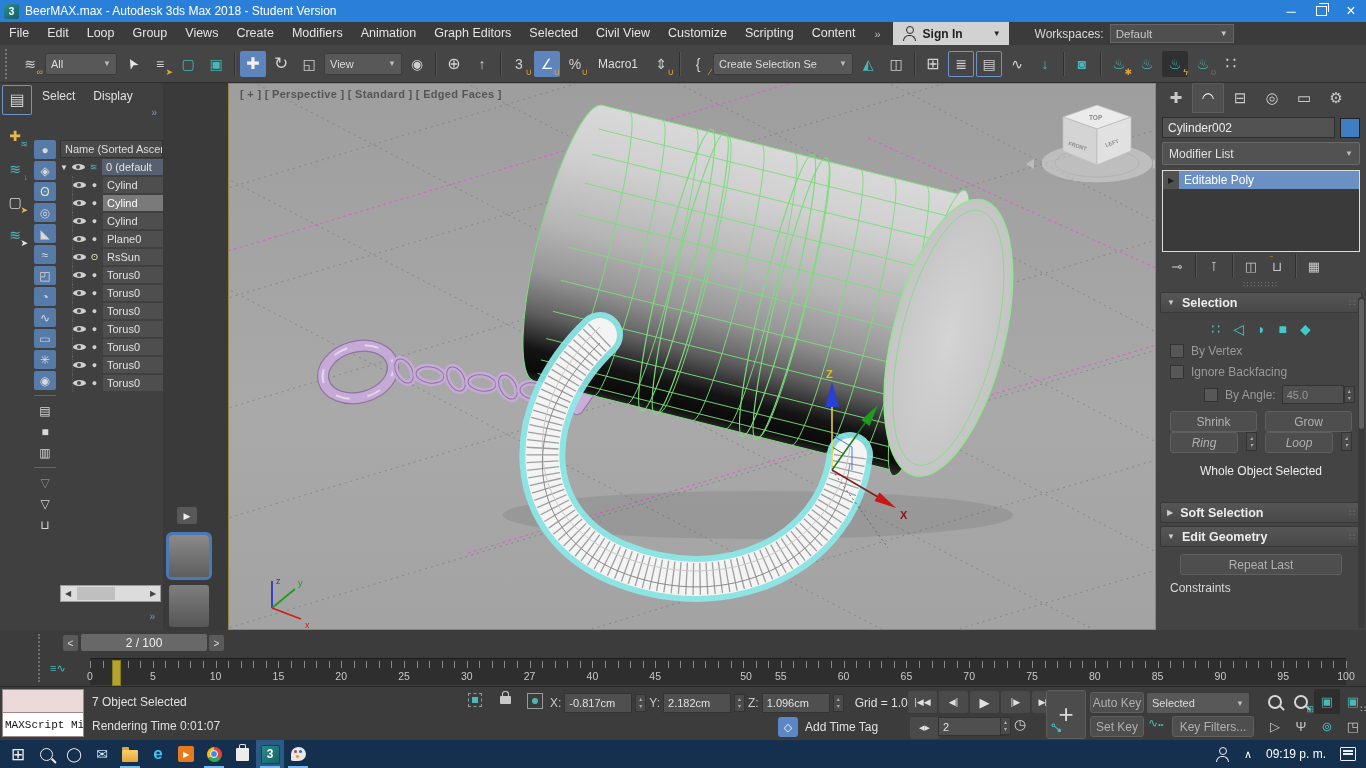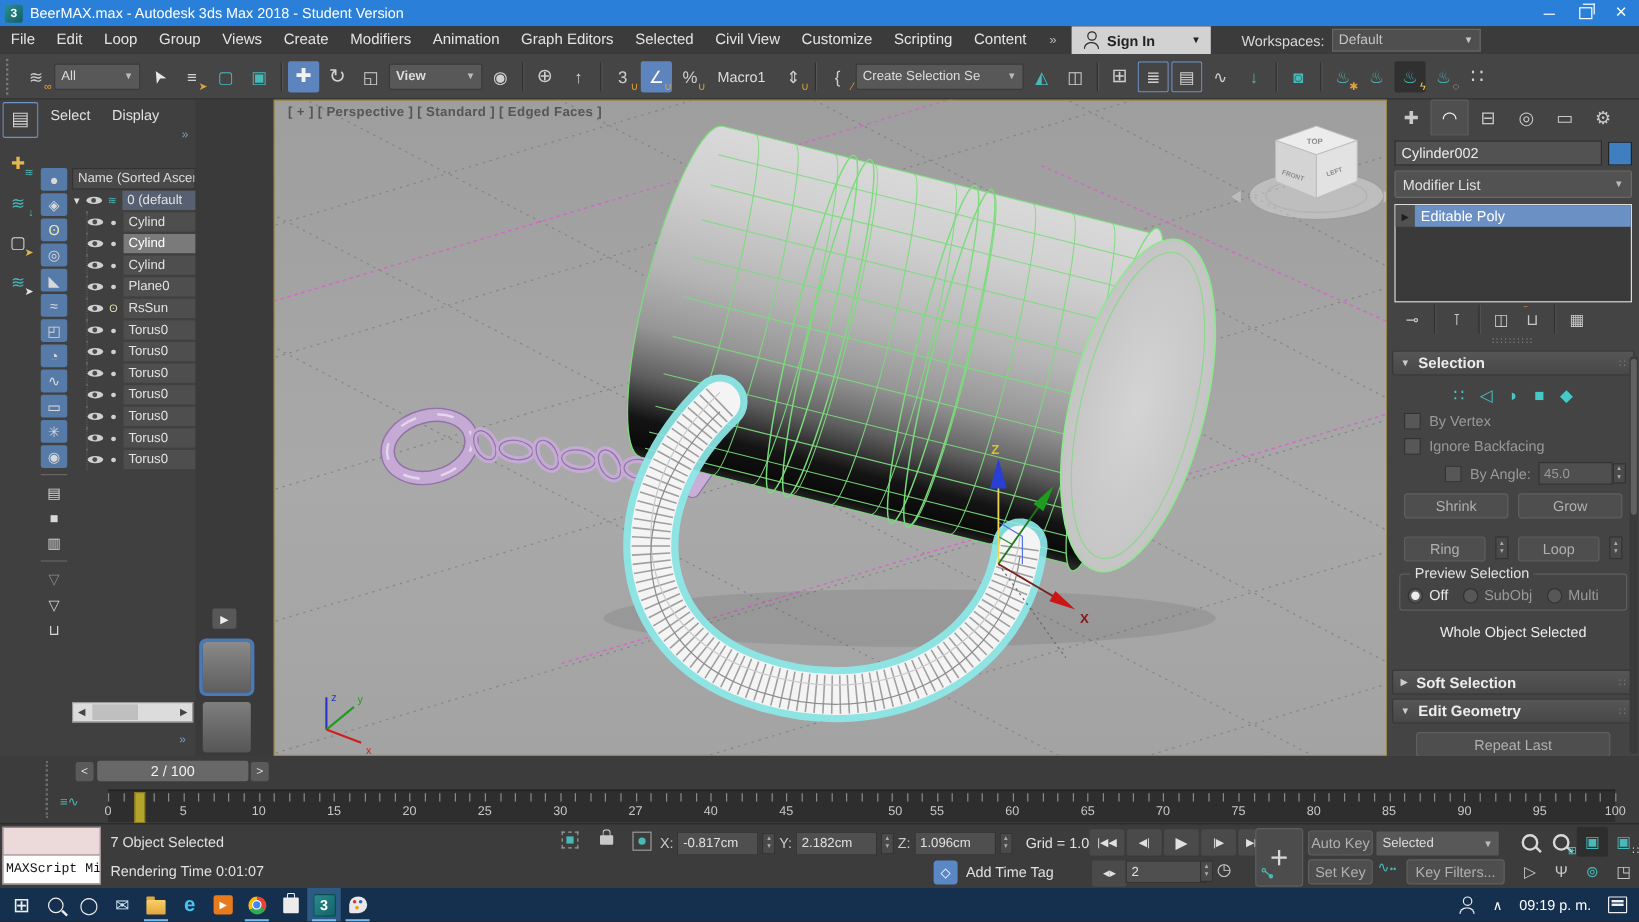--- a/index.html
+++ b/index.html
@@ -273,21 +273,21 @@
       <span class="tb active">
         <span class="g" style="color: rgb(242, 242, 242); font-size: 16px;">✚</span>
       </span>
       <span class="tb">
         <span class="g" style="font-size: 17px;">↻</span>
       </span>
       <span class="tb">
         <span class="g">◱</span>
       </span>
       <span class="dd" style="width: 66px;">
-        <span style="overflow: hidden; white-space: nowrap; font-weight: bold;">View</span>
+        <span style="overflow: hidden; white-space: nowrap;">View</span>
         <span class="car">▼</span>
       </span>
       <span class="tb">
         <span class="g">◉</span>
       </span>
       <span class="sep"></span>
       <span class="tb">
         <span class="g" style="font-size: 16px;">⊕</span>
       </span>
       <span class="tb">
@@ -817,48 +817,31 @@
         <span class="fld" style="width:52px;margin-left:6px;">45.0</span>
         <span class="spin">
             <span>▴</span>
             <span>▾</span>
           </span>
       </div>
       <div class="btnrow">
         <span class="btn" style="flex:1;">Shrink</span>
         <span class="btn" style="flex:1;">Grow</span>
       </div>
-      <div class="btnrow" style="margin-top:15px;">
+      <div class="btnrow" style="margin-top:0;font-style:italic;">
         <span class="btn" style="flex:1;">Ring</span>
         <span class="spin" style="height:19px;">
             <span>▴</span>
             <span>▾</span>
           </span>
         <span class="btn" style="flex:1;">Loop</span>
         <span class="spin" style="height:19px;">
             <span>▴</span>
             <span>▾</span>
           </span>
-      </div>
-      <div class="gbox">
-        <span class="legend">Preview Selection</span>
-        <div class="radrow">
-          <span style="display:flex;align-items:center;color:#ececec;">
-              <span class="rad on"></span>
-              <span>Off</span>
-            </span>
-          <span style="display:flex;align-items:center;color:#9a9a9a;">
-              <span class="rad"></span>
-              <span>SubObj</span>
-            </span>
-          <span style="display:flex;align-items:center;color:#9a9a9a;">
-              <span class="rad"></span>
-              <span>Multi</span>
-            </span>
-        </div>
       </div>
       <div style="text-align:center;margin-top:11px;font-size:12px;color:#ececec;">Whole Object Selected</div>
 
       <div class="roll" style="margin-top:24px;">
         <span class="arr">▶</span>
         <span>Soft Selection</span>
         <span class="grip">∷</span>
       </div>
       <div class="roll">
         <span class="arr">▼</span>

